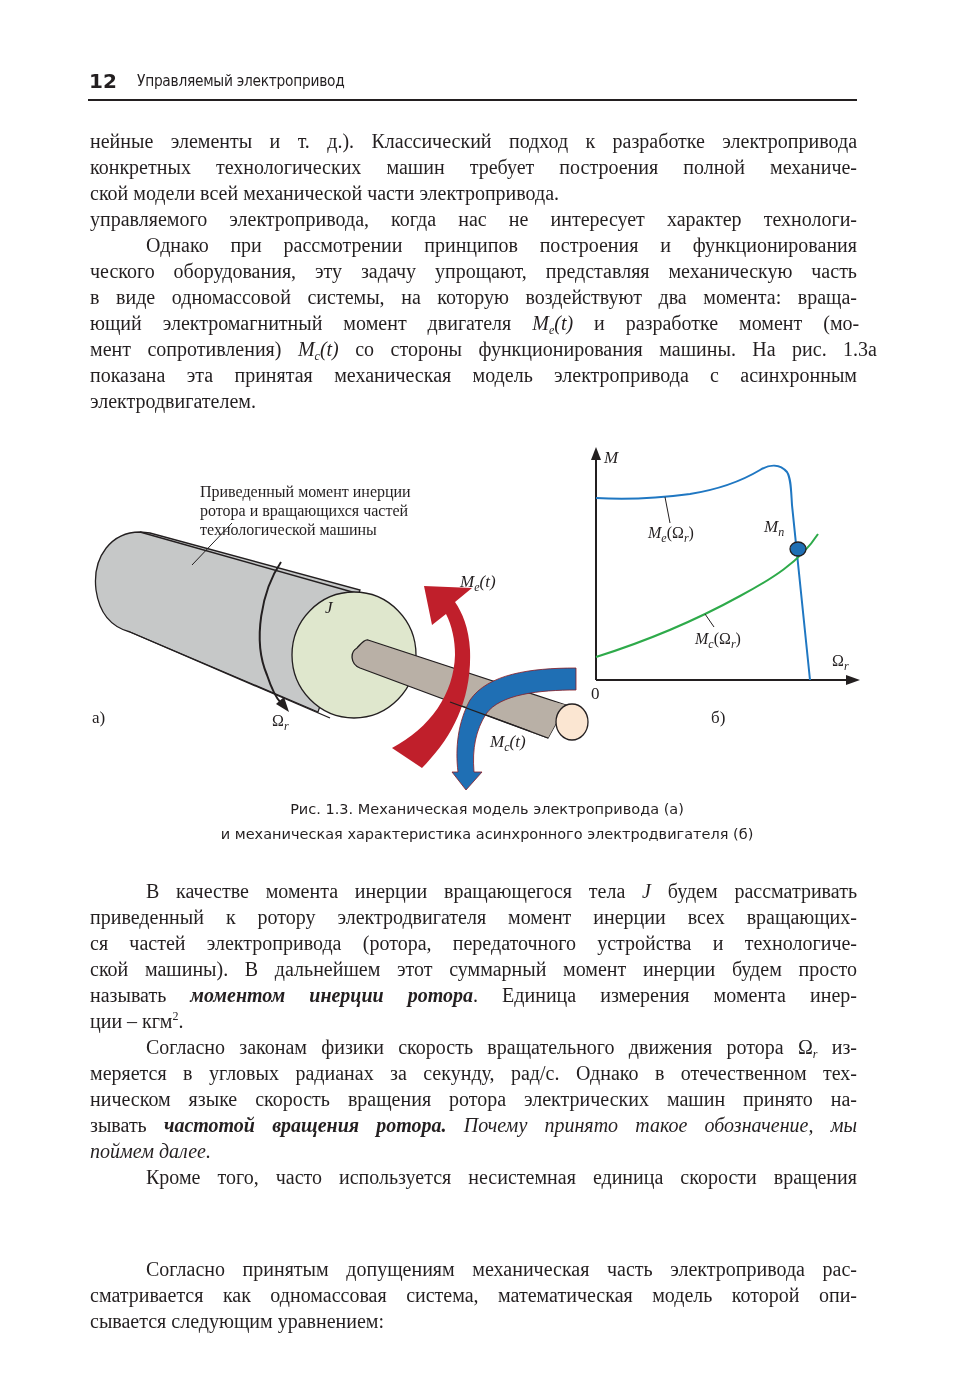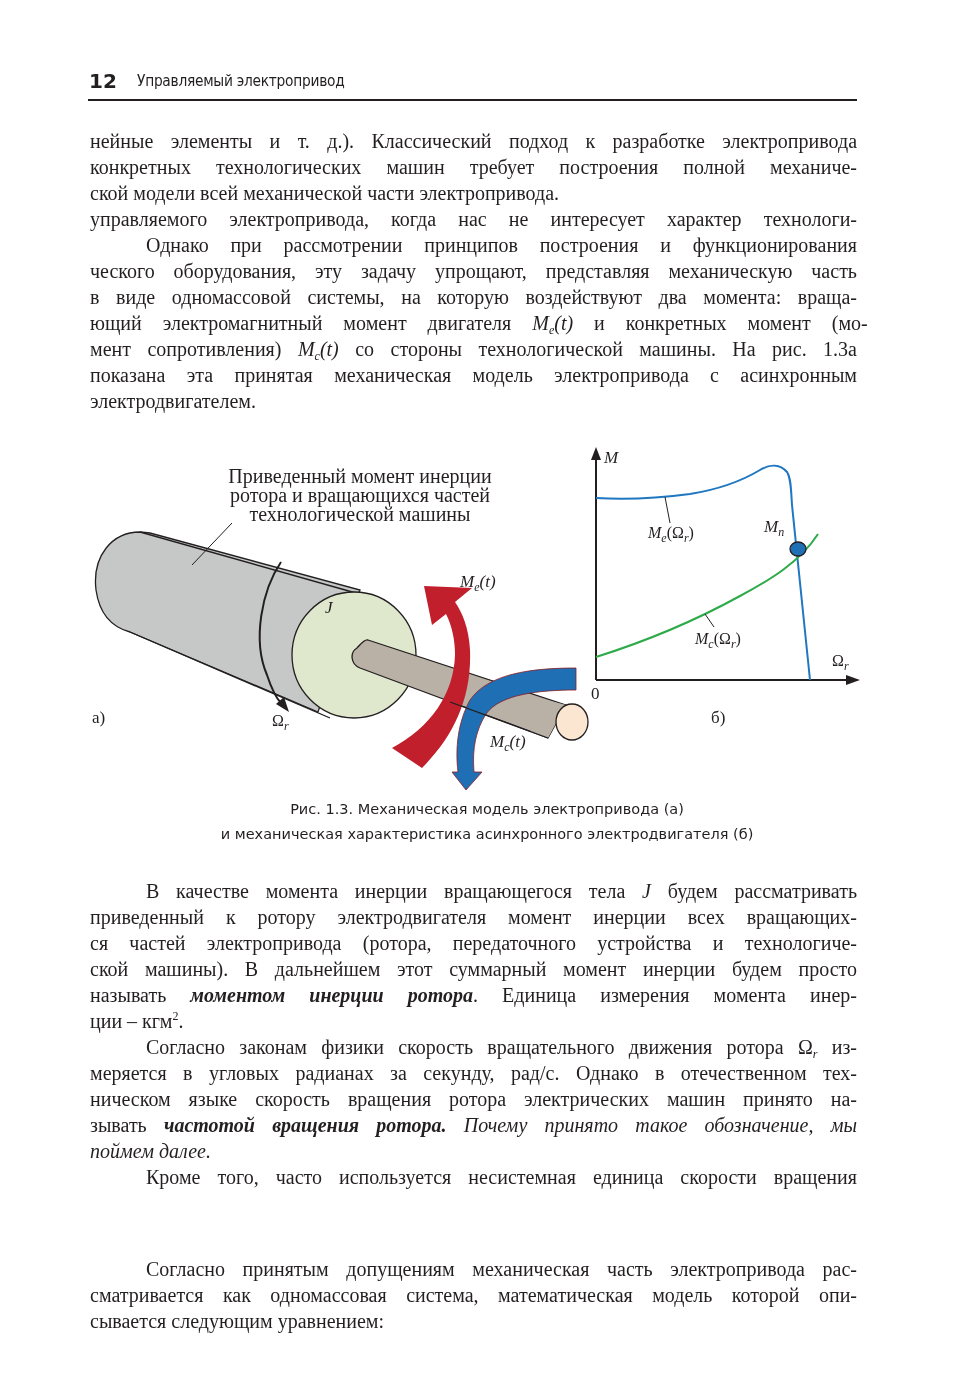--- a/index.html
+++ b/index.html
@@ -31,22 +31,22 @@
   <span class="ln" style="display: block;"><span class="cond" style="word-spacing: 12.38px;">нейные элементы и т. д.). Классический подход к разработке электропривода</span></span>
   <span class="ln" style="display: block;"><span class="cond" style="word-spacing: 20.06px;">конкретных технологических машин требует построения полной механиче-</span></span>
   <span class="ln last" style="display: block;"><span class="cond">ской модели всей механической части электропривода.</span></span>
 </div>
 
 <div class="para" style="top:206px;">
   <span class="ln" style="display: block;"><span class="cond" style="word-spacing: 17.12px;">управляемого электропривода, когда нас не интересует характер технологи-</span></span>
   <span class="ln ind" style="display: block;"><span class="cond" style="word-spacing: 16.74px;">Однако при рассмотрении принципов построения и функционирования</span></span>
   <span class="ln" style="display: block;"><span class="cond" style="word-spacing: 13.9px;">ческого оборудования, эту задачу упрощают, представляя механическую часть</span></span>
   <span class="ln" style="display: block;"><span class="cond" style="word-spacing: 11.57px;">в виде одномассовой системы, на которую воздействуют два момента: враща-</span></span>
-  <span class="ln" style="display: block;"><span class="cond" style="word-spacing: 15.95px;"><span>ющий электромагнитный момент двигателя </span><i>M</i><sub class="it">e</sub><i>(t)</i><span> и конкретных момент (мо-</span></span></span>
-  <span class="ln" style="display: block;"><span class="cond" style="word-spacing: 11.43px;"><span>мент сопротивления) </span><i>M</i><sub class="it">c</sub><i>(t)</i><span> со стороны технологической машины. На рис. 1.3а</span></span></span>
+  <span class="ln" style="display: block;"><span class="cond" style="word-spacing: 15.95px;"><span>ющий электромагнитный момент двигателя </span><i>M</i><sub class="it">e</sub><i>(t)</i><span> и разработке момент (мо-</span></span></span>
+  <span class="ln" style="display: block;"><span class="cond" style="word-spacing: 11.43px;"><span>мент сопротивления) </span><i>M</i><sub class="it">c</sub><i>(t)</i><span> со стороны функционирования машины. На рис. 1.3а</span></span></span>
   <span class="ln" style="display: block;"><span class="cond" style="word-spacing: 16.32px;">показана эта принятая механическая модель электропривода с асинхронным</span></span>
   <span class="ln last" style="display: block;"><span class="cond">электродвигателем.</span></span>
 </div>
 
 <svg class="fig" viewBox="0 0 974 870" xmlns="http://www.w3.org/2000/svg">
 
   <g>
 
     <path d="M140,532 C112,532 92,556 96,590 C100,618 115,628 130,632 L318,712 L360,590 L150,533 Z" fill="#c6c8c8" stroke="#231f20" stroke-width="1.3"></path>
     <path d="M140,532 L370,597" stroke="#231f20" stroke-width="1.3" fill="none"></path>
@@ -81,21 +81,21 @@
 
     <path d="M596,657 C650,640 700,618 740,596 C770,580 800,562 818,534" fill="none" stroke="#2eaa4a" stroke-width="2"></path>
 
     <line x1="665" y1="497" x2="670" y2="523" stroke="#231f20" stroke-width="1"></line>
     <line x1="705" y1="614" x2="714" y2="627" stroke="#231f20" stroke-width="1"></line>
 
     <ellipse cx="798" cy="549" rx="8" ry="7" fill="#1f6fb4" stroke="#231f20" stroke-width="1.3"></ellipse>
   </g>
 </svg>
 
-<div class="lbl" style="left:200px; top:467px; width:320px; text-align:center; font-size:20px; line-height:19px;">
+<div class="lbl" style="left:200px; top:482px; width:320px; text-align:left; font-size:16px; line-height:19px;">
   <div>Приведенный момент инерции</div>
   <div>ротора и вращающихся частей</div>
   <div>технологической машины</div>
 </div>
 <div class="lbl" style="left:325px; top:598px; font-size:17px; font-style:italic;">J</div>
 <div class="lbl" style="left:92px; top:708px; font-size:17px;">а)</div>
 <div class="lbl" style="left:272px; top:712px; font-size:16px;"><span>Ω</span><sub class="it">r</sub></div>
 <div class="lbl" style="left:460px; top:572px; font-size:17px;"><i>M</i><sub class="it">e</sub><i>(t)</i></div>
 <div class="lbl" style="left:490px; top:732px; font-size:17px;"><i>M</i><sub class="it">c</sub><i>(t)</i></div>
 

